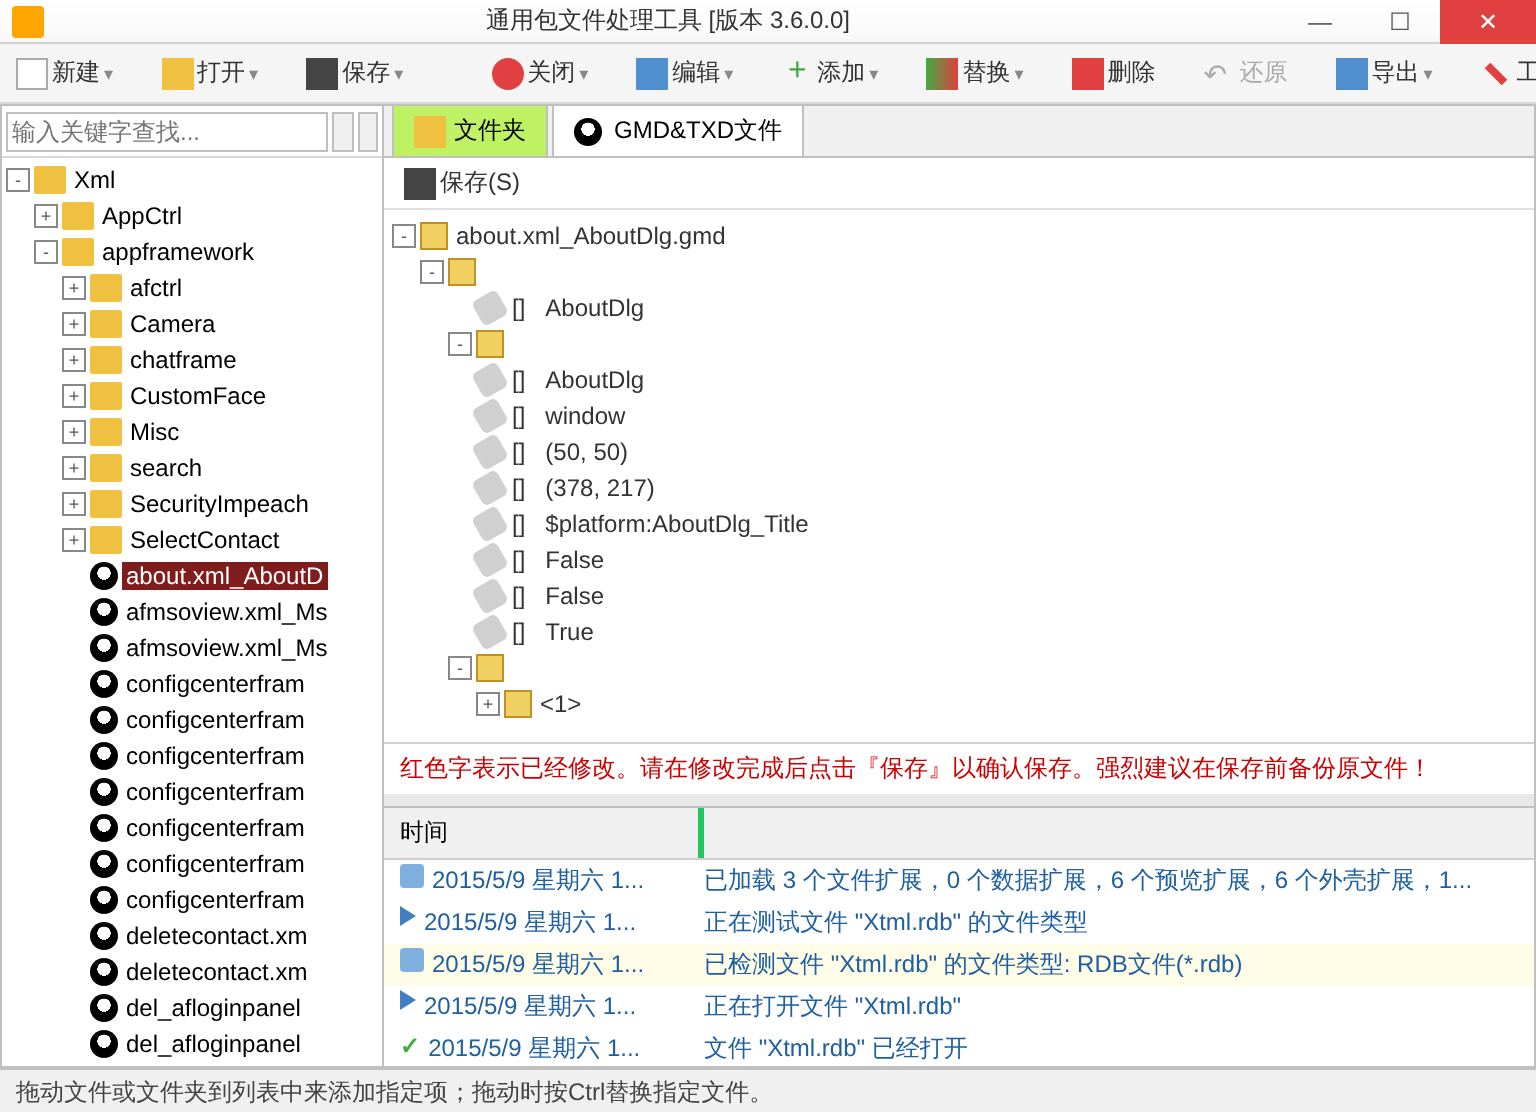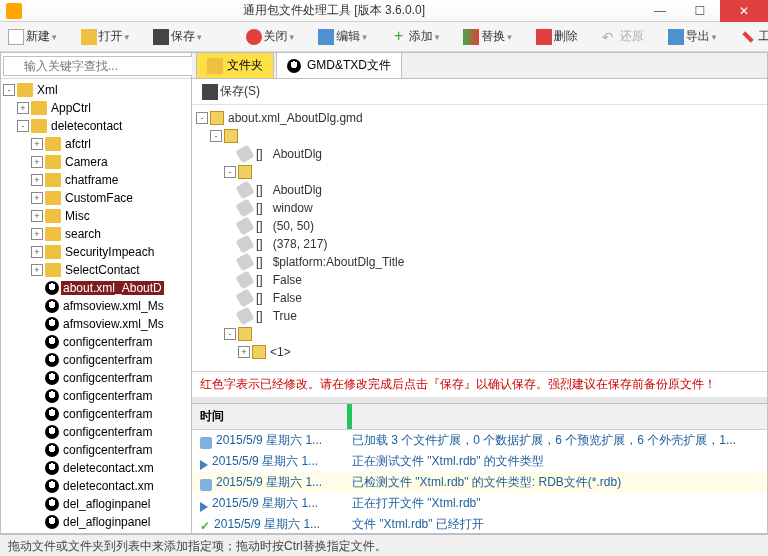--- a/index.html
+++ b/index.html
@@ -23,49 +23,49 @@
 .i-replace{background:linear-gradient(90deg,#4a4,#e04040)}
 .i-delete{background:#e04040}
 .i-undo{color:#aaa;font-size:14px}
 .i-export{background:#5090d0}
 .i-tool{background:#e04040;transform:rotate(45deg);width:12px;height:4px;margin:6px 2px}
 .i-config{background:#888;border-radius:50%}
 .sep{width:1px;height:20px;background:#d0d0d0;margin:0 2px}
 .main{flex:1;display:flex;overflow:hidden}
 .leftpane{width:192px;background:#fff;border:1px solid #c0c0c0;display:flex;flex-direction:column}
 .filterbar{height:26px;display:flex;align-items:center;border-bottom:1px solid #d8d8d8;padding:2px}
-.filterinput{flex:1;border:1px solid #c0c0c0;padding:2px 20px;color:#999}
+.filterinput{flex:1;border:1px solid #c0c0c0;padding:2px 2px;color:#999}
 .filterbtn{width:20px;height:20px;border:1px solid #c0c0c0;margin-left:2px;background:#f0f0f0}
 .tree{flex:1;overflow:auto;padding:2px}
 .tnode{display:flex;align-items:center;height:18px;white-space:nowrap}
 .texp{width:12px;height:12px;border:1px solid #888;font-size:9px;line-height:10px;text-align:center;margin-right:2px;color:#555}
 .tspc{width:14px;display:inline-block}
 .tfolder{width:16px;height:14px;background:#f0c040;margin-right:2px;border-radius:1px}
 .tpenguin{width:14px;height:14px;margin-right:2px;background:radial-gradient(circle at 50% 40%,#fff 30%,#000 31%);border-radius:50%}
 .tlabel{padding:0 2px}
 .tsel{background:#7f1d1d;color:#fff}
 .rightpane{flex:1;display:flex;flex-direction:column;background:#fff;border:1px solid #c0c0c0;border-left:none}
 .tabs{height:26px;display:flex;align-items:flex-end;background:#f0f0f0;padding-left:4px;border-bottom:1px solid #c0c0c0}
 .tab{padding:4px 10px;background:#fff;border:1px solid #c0c0c0;border-bottom:none;margin-right:2px;display:flex;align-items:center;gap:4px}
-.tab.inactive{background:#fde047}
+.tab.inactive{background:#bef264}
 .subtoolbar{height:26px;display:flex;align-items:center;padding:0 6px;gap:4px;border-bottom:1px solid #e0e0e0}
 .proptree{flex:1;overflow:auto;padding:4px;background:#fff}
 .pnode{display:flex;align-items:center;height:18px;white-space:nowrap}
 .pkey{width:14px;height:14px;background:#d0d0d0;border-radius:3px;margin-right:4px;transform:rotate(-30deg)}
 .pbox{width:14px;height:14px;background:#f0d060;border:1px solid #c09020;margin-right:4px}
 .ptxt{color:#333}
 .redinfo{padding:4px 8px;color:#c00;background:#fff;border-top:1px solid #d0d0d0;font-size:12px}
 .splith{height:6px;background:#e8e8e8;cursor:row-resize}
 .logpane{height:130px;display:flex;flex-direction:column;border-top:1px solid #c0c0c0}
 .loghdr{display:flex;background:#f0f0f0;border-bottom:1px solid #d0d0d0}
-.loghdr div{padding:4px 8px;border-right:5px solid #22c55e;font-weight:bold}
+.loghdr div{padding:4px 8px;border-right:3px solid #22c55e;font-weight:normal}
 .logrows{flex:1;overflow:auto;background:#fff}
 .logrow{display:flex;padding:2px 0}
 .logrow.hl{background:#fffde8}
-.logtime{width:160px;padding-left:8px;color:#2060a0;display:flex;align-items:flex-end;gap:4px}
+.logtime{width:160px;padding-left:8px;color:#2060a0;display:flex;align-items:flex-start;gap:4px}
 .logmsg{flex:1;color:#2060a0}
 .logicon{width:12px;height:12px;display:inline-block}
 .li-info{background:#80b0e0;border-radius:2px}
 .li-play{width:0;height:0;border-left:8px solid #4080c0;border-top:5px solid transparent;border-bottom:5px solid transparent}
 .li-check{color:#4a4;font-weight:bold}
 .statusbar{height:22px;background:#f0f0f0;border-top:1px solid #c0c0c0;padding:3px 8px;color:#444}
 </style>
 </head>
 <body>
 
@@ -157,21 +157,21 @@
     <div class="tnode">
           <span class="tspc"></span>
           <span class="texp">+</span>
           <span class="tfolder"></span>
           <span class="tlabel ">AppCtrl</span>
         </div>
         <div class="tnode">
           <span class="tspc"></span>
           <span class="texp">-</span>
           <span class="tfolder"></span>
-          <span class="tlabel ">deletecontact</span>
+          <span class="tlabel ">appframework</span>
         </div>
         <div class="tnode">
           <span class="tspc"></span>
           <span class="tspc"></span>
           <span class="texp">+</span>
           <span class="tfolder"></span>
           <span class="tlabel ">afctrl</span>
         </div>
         <div class="tnode">
           <span class="tspc"></span>

